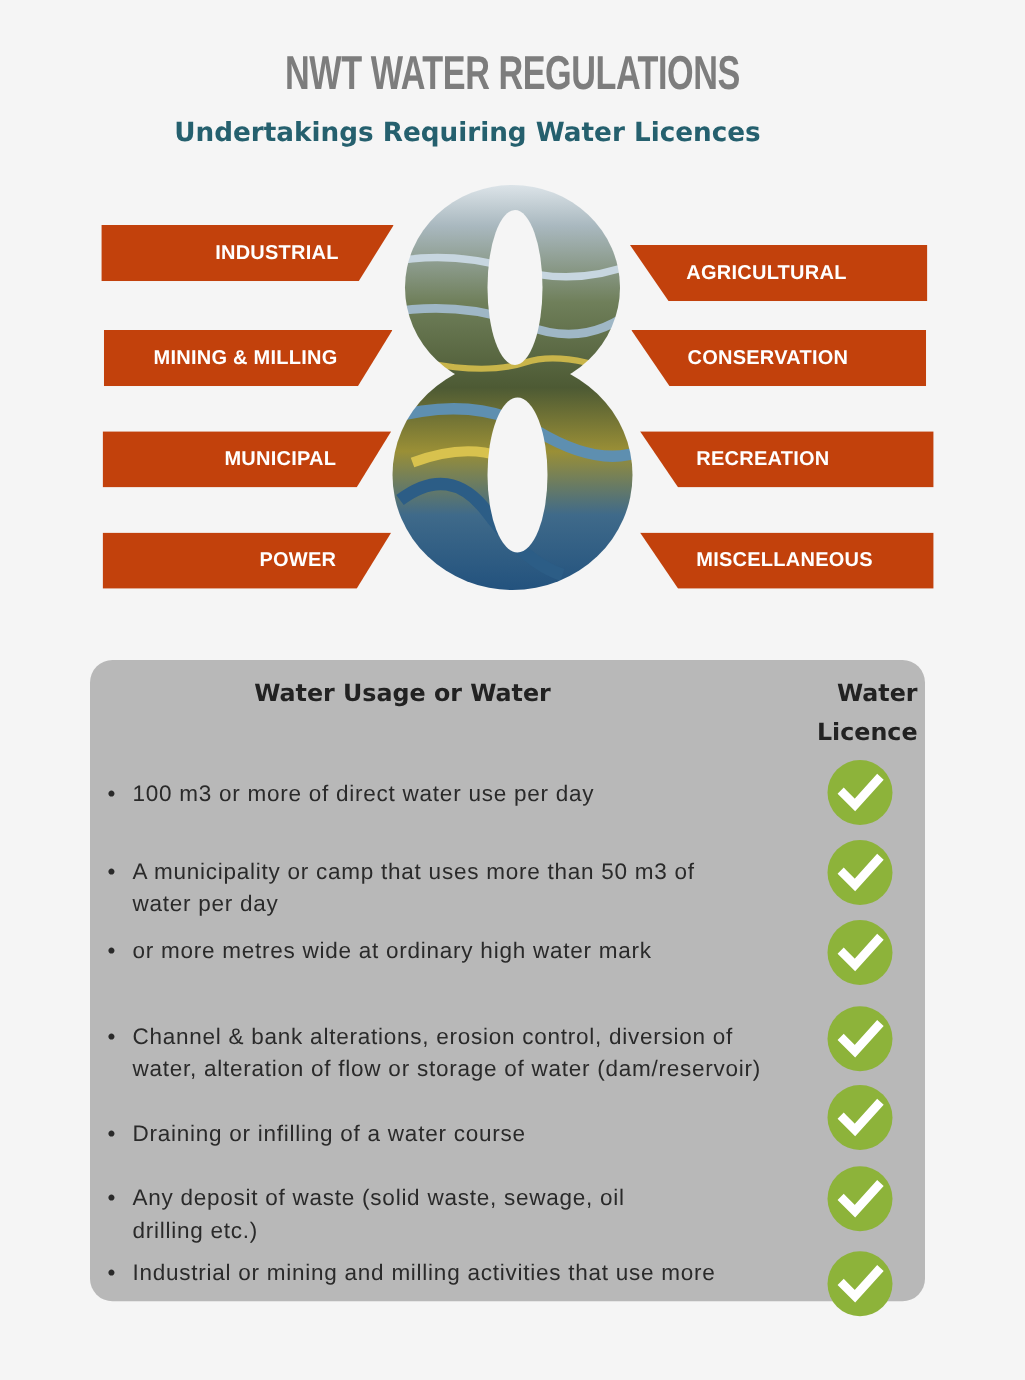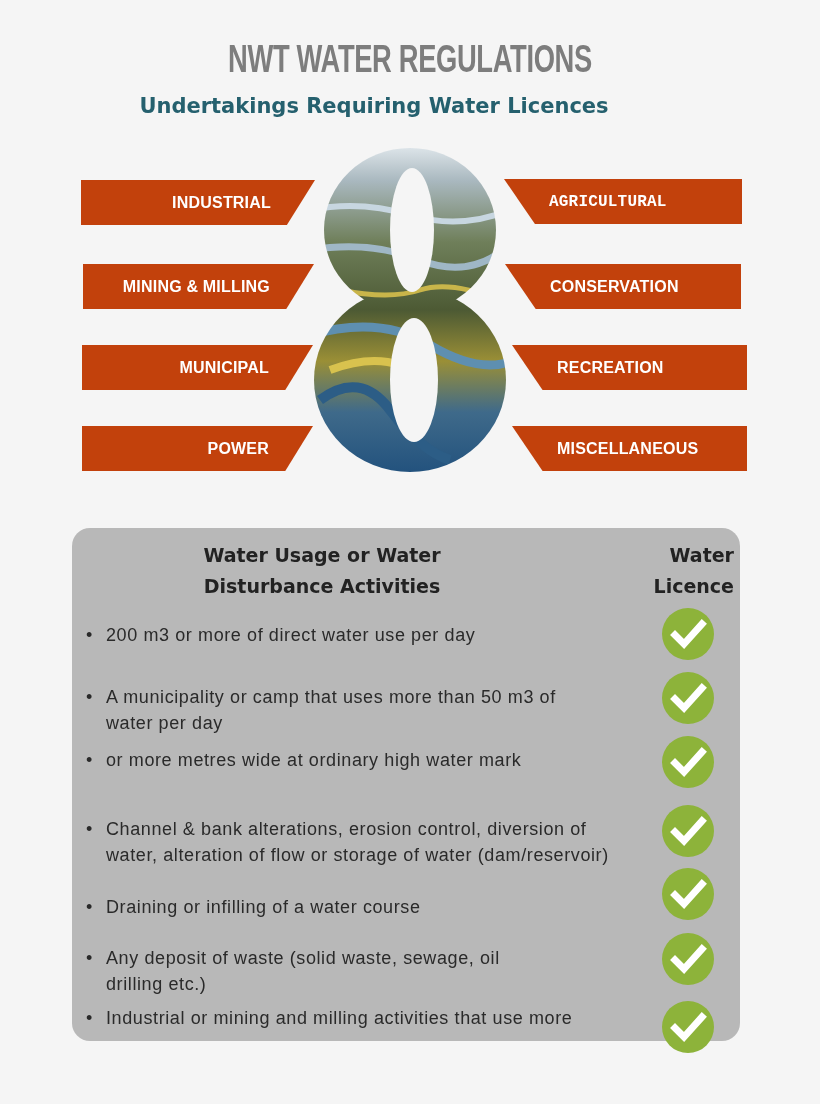--- a/index.html
+++ b/index.html
@@ -53,21 +53,21 @@
 <div class="banner left" style="left:83px;top:264px;width:231px;">
     <span>MINING &amp; MILLING</span>
   </div>
 <div class="banner left" style="left:82px;top:345px;width:231px;">
     <span>MUNICIPAL</span>
   </div>
 <div class="banner left" style="left:82px;top:426px;width:231px;">
     <span>POWER</span>
   </div>
 
-<div class="banner right" style="left:504px;top:179px;width:238px;font-family:Liberation Mono, monospace;">
+<div class="banner right" style="left:504px;top:196px;width:238px;">
     <span>AGRICULTURAL</span>
   </div>
 <div class="banner right" style="left:505px;top:264px;width:236px;">
     <span>CONSERVATION</span>
   </div>
 <div class="banner right" style="left:512px;top:345px;width:235px;">
     <span>RECREATION</span>
   </div>
 <div class="banner right" style="left:512px;top:426px;width:235px;">
     <span>MISCELLANEOUS</span>
@@ -99,30 +99,29 @@
     <path d="M10 195 Q80 175 130 205 T215 220" stroke="#5e8fb0" stroke-width="9" fill="none"></path>
     <path d="M20 260 Q60 230 90 270 T150 320" stroke="#2c5d86" stroke-width="10" fill="none"></path>
     <path d="M40 150 Q90 160 120 150 T200 160" stroke="#c9b54a" stroke-width="5" fill="none"></path>
     <path d="M30 230 Q70 215 100 225" stroke="#d8c24e" stroke-width="8" fill="none"></path>
   </g>
 </svg>
 
 <div class="panel">
   <div class="col-head" style="left:70px;top:12px;width:360px;">
     <div>Water Usage or Water</div>
-    <div>Disturbance Activities</div>
   </div>
   <div class="col-head" style="left:562px;top:12px;width:100px;text-align:right;">
     <div>Water</div>
     <div>Licence</div>
   </div>
 
   <div class="row-text" style="top:94px;">
     <span class="bullet">•</span>
-    <span class="t">200 m3 or more of direct water use per day</span>
+    <span class="t">100 m3 or more of direct water use per day</span>
   </div>
   <div class="check" style="top:80px;">
       <svg width="52" height="52" viewBox="0 0 52 52">
         <path d="M13 27 L22 36 L40 16" stroke="#fff" stroke-width="7" fill="none" stroke-linecap="square"></path>
       </svg>
     </div>
 
   <div class="row-text" style="top:156px;">
     <span class="bullet">•</span>
     <span class="t">A municipality or camp that uses more than 50 m3 of</span>

